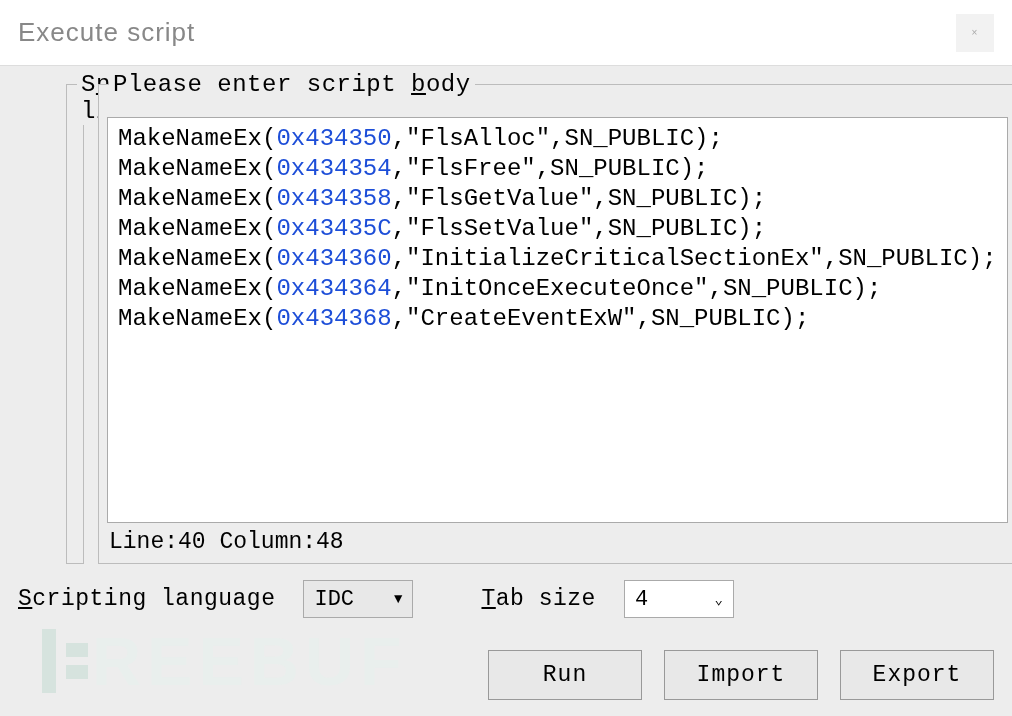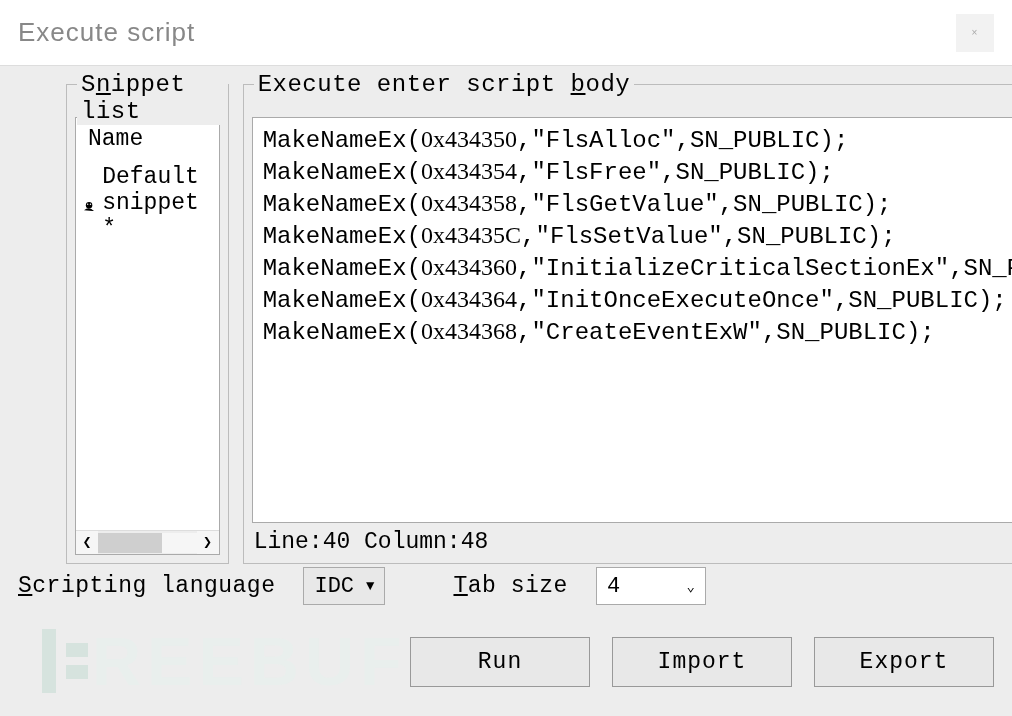--- a/index.html
+++ b/index.html
@@ -124,53 +124,53 @@
   }
   .editor {
     flex: 1;
     padding: 6px 10px;
     font-family: "Consolas", "Courier New", monospace;
     font-size: 24px;
     line-height: 30px;
     overflow-wrap: break-word;
     overflow: hidden;
   }
-  .tok-num { color: #000000; font-family: Liberation Serif, serif; }
+  .tok-num { color: #1d4ed8; }
   .status-line {
     padding: 6px 2px 0 2px;
     font-size: 23px;
   }
   .opts-row {
     display: flex; align-items: center;
     gap: 28px;
-    margin-top: 3px;
+    margin-top: 16px;
     font-size: 23px;
   }
   .opts-row label {
     letter-spacing: 0.5px;
   }
   .combo {
     border: 1px solid #aaa;
     background: #e8e8e8;
     height: 38px;
     display: inline-flex; align-items: center; justify-content: space-between;
     padding: 0 10px;
     font-family: "Consolas","Courier New", monospace;
     font-size: 22px;
-    gap: 12px;
+    gap: 40px;
   }
   .combo.light { background: #fff; }
   .chev { font-size: 14px; }
   .btn-row {
     display: flex; gap: 22px;
     justify-content: flex-end;
     margin-top: 32px;
   }
   .btn {
-    width: 180px; height: 50px;
+    width: 154px; height: 50px;
     border: 1px solid #999;
     background: #e8e8e8;
     display: flex; align-items: center; justify-content: center;
     font-size: 23px;
     cursor: pointer;
     letter-spacing: 1px;
   }
   .u { text-decoration: underline; }
   .watermark {
     position: absolute;
@@ -212,48 +212,25 @@
       </span>
     <span>REEBUF</span>
   </div>
 
   <div class="row-panels">
 
     <div class="groupbox snippet-panel">
       <div class="groupbox-legend">
         <span>S</span><span class="u">n</span><span>ippet list</span>
       </div>
-      <div class="listbox">
-        <div class="list-header">Name</div>
-        <div class="list-items">
-          <div class="list-item">
-            <span class="ida-icon">
-              <svg viewBox="0 0 22 22">
-                  <circle cx="11" cy="9" r="7" fill="#000"></circle>
-                  <circle cx="8" cy="7" r="1.5" fill="#fff"></circle>
-                  <circle cx="14" cy="7" r="1.5" fill="#fff"></circle>
-                  <path d="M0 20 Q11 10 22 22" fill="#000"></path>
-                </svg>
-            </span>
-            <span>Default snippet *</span>
-          </div>
-        </div>
-        <div class="hscroll">
-          <div class="hscroll-btn">❮</div>
-          <div class="hscroll-track">
-            <div class="hscroll-thumb"></div>
-          </div>
-          <div class="hscroll-btn">❯</div>
-        </div>
-      </div>
     </div>
 
     <div class="groupbox script-panel">
       <div class="groupbox-legend">
-        <span>Execute enter script </span><span class="u">b</span><span>ody</span>
+        <span>Please enter script </span><span class="u">b</span><span>ody</span>
       </div>
       <div class="editor-wrap">
         <div class="editor" id="editor"><span>MakeNameEx(<span class="tok-num">0x434350</span>,"FlsAlloc",SN_PUBLIC);</span><br><span>MakeNameEx(<span class="tok-num">0x434354</span>,"FlsFree",SN_PUBLIC);</span><br><span>MakeNameEx(<span class="tok-num">0x434358</span>,"FlsGetValue",SN_PUBLIC);</span><br><span>MakeNameEx(<span class="tok-num">0x43435C</span>,"FlsSetValue",SN_PUBLIC);</span><br><span>MakeNameEx(<span class="tok-num">0x434360</span>,"InitializeCriticalSectionEx",SN_PUBLIC);</span><br><span>MakeNameEx(<span class="tok-num">0x434364</span>,"InitOnceExecuteOnce",SN_PUBLIC);</span><br><span>MakeNameEx(<span class="tok-num">0x434368</span>,"CreateEventExW",SN_PUBLIC);</span><br></div>
 
       </div>
       <div class="status-line">Line:40 Column:48</div>
     </div>
 
   </div>
 

